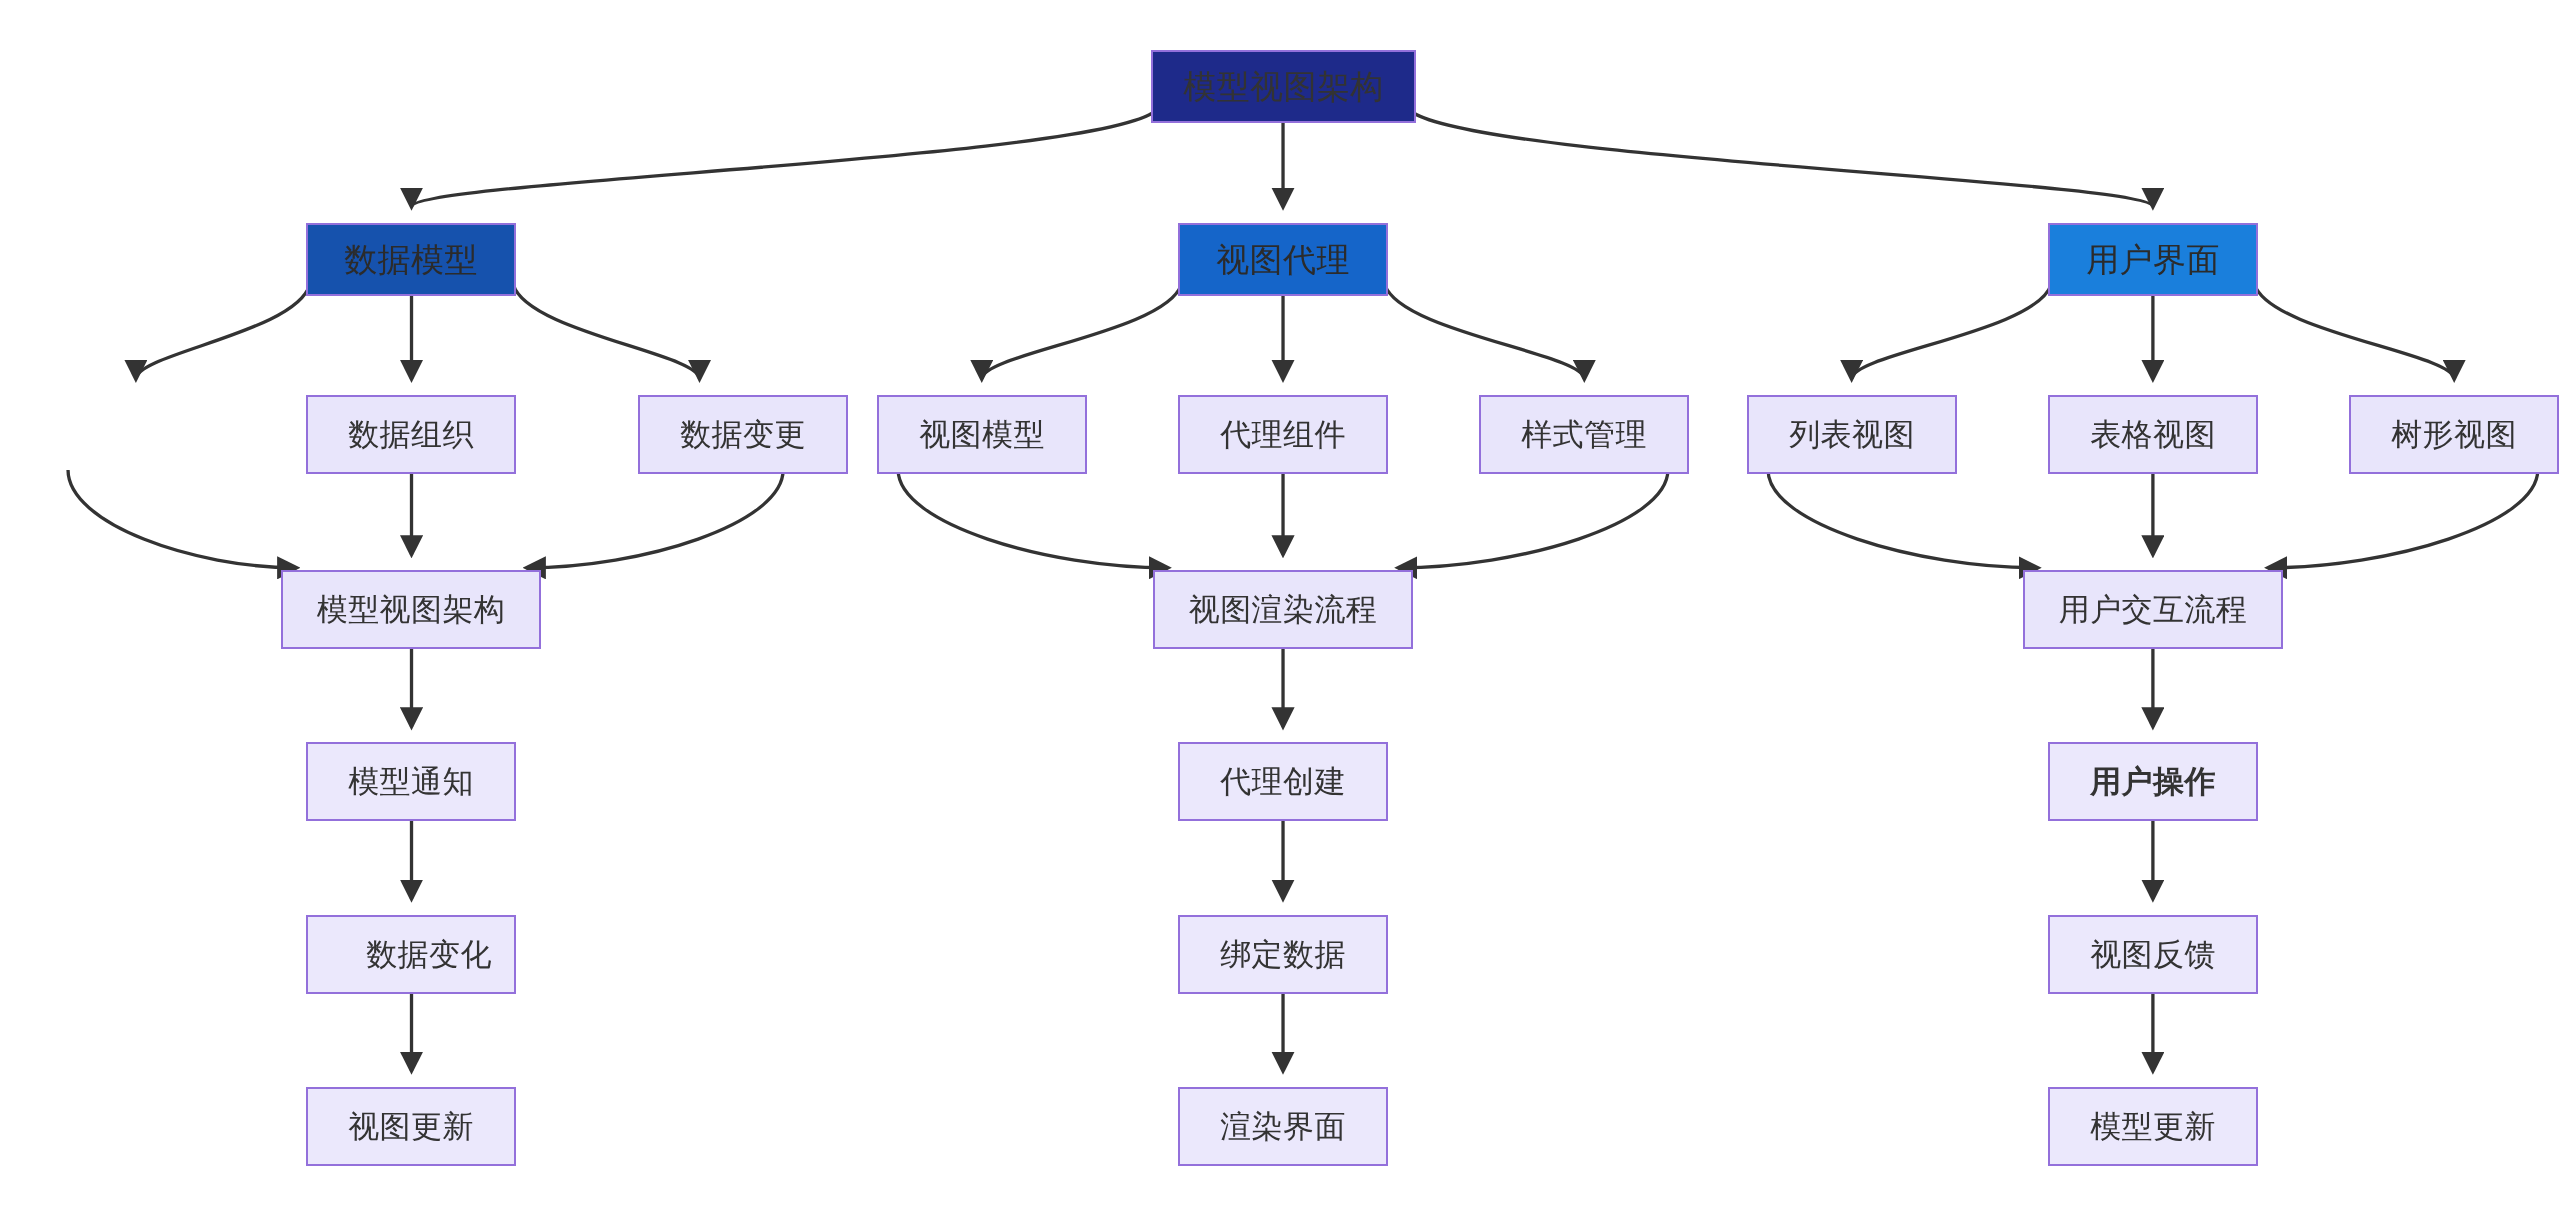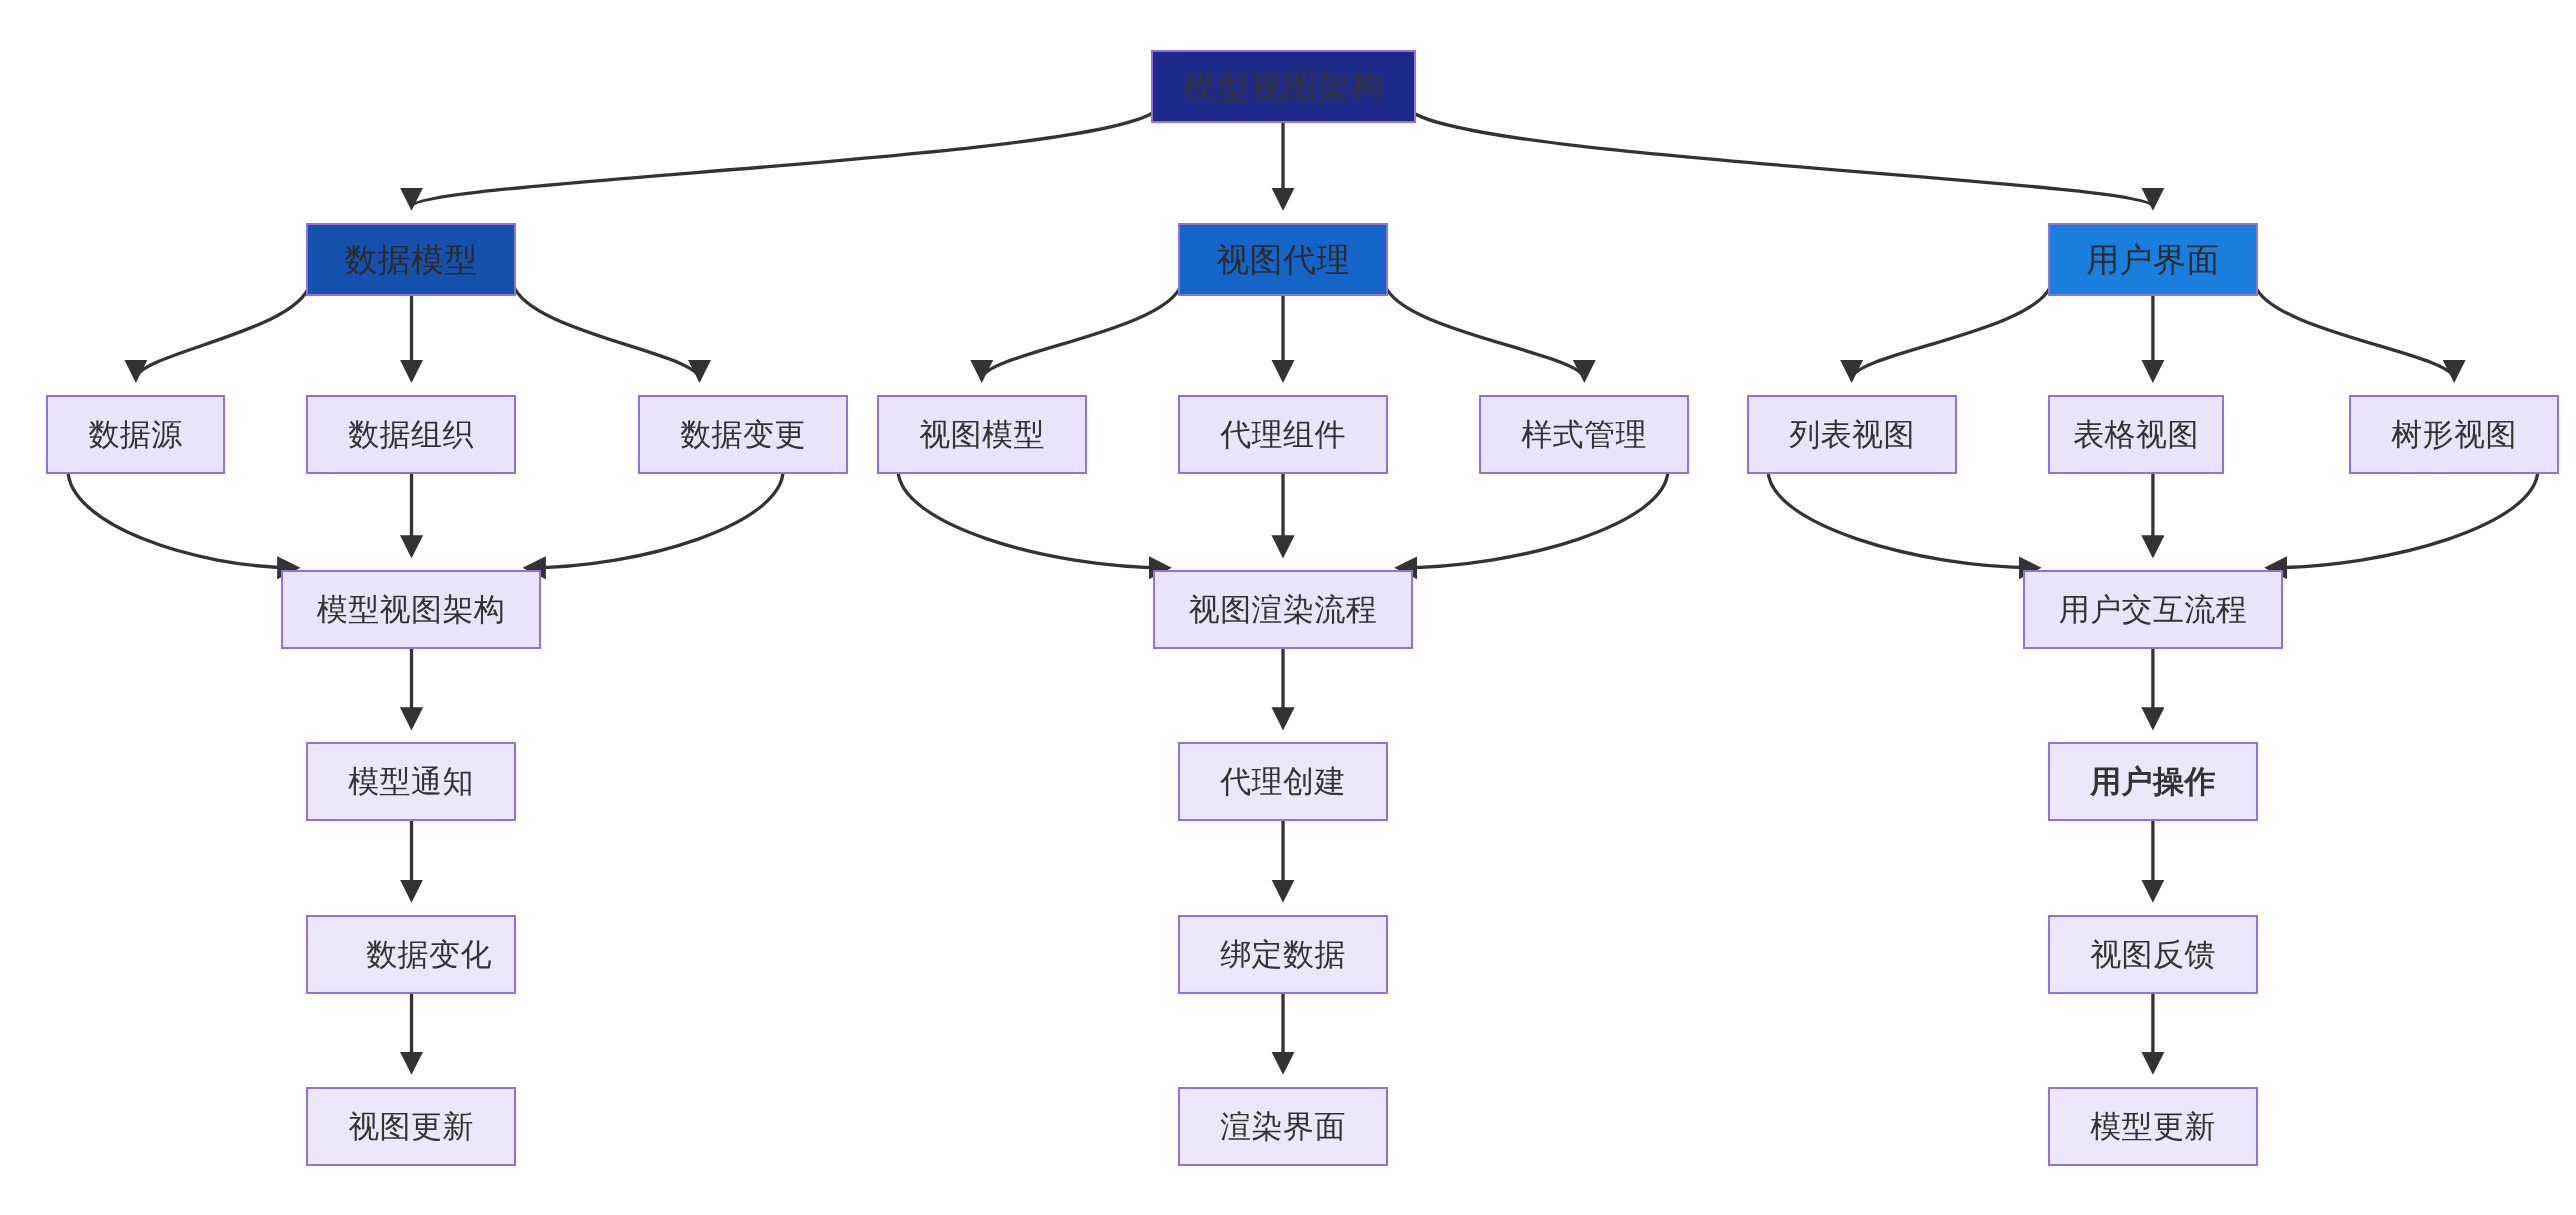--- a/index.html
+++ b/index.html
@@ -119,23 +119,20 @@
         <path d="M 2601 1196 L 2601 1294" marker-end="url(#arrow)"></path>
       </g>
   </svg>
   <div id="node-layer">
       <div class="node root" style="left: 1151px; top: 46px; width: 265px; height: 73px;">
         <span>模型视图架构</span>
       </div>
       <div class="node lvl2 a" style="left: 306px; top: 219px; width: 210px; height: 73px;">
         <span>数据模型</span>
       </div>
-      <div class="node leaf" style="left: 46px; top: 391px; width: 179px; height: 79px;">
-        <span>数据源</span>
-      </div>
       <div class="node leaf" style="left: 306px; top: 391px; width: 210px; height: 79px;">
         <span>数据组织</span>
       </div>
       <div class="node leaf" style="left: 594px; top: 391px; width: 210px; height: 79px; margin-left: 44px;">
         <span>数据变更</span>
       </div>
       <div class="node process" style="left: 281px; top: 566px; width: 260px; height: 79px;">
         <span>模型视图架构</span>
       </div>
       <div class="node step" style="left: 306px; top: 738px; width: 210px; height: 79px;">
@@ -170,21 +167,21 @@
       </div>
       <div class="node step" style="left: 1178px; top: 1083px; width: 210px; height: 79px;">
         <span>渲染界面</span>
       </div>
       <div class="node lvl2 c" style="left: 2048px; top: 219px; width: 210px; height: 73px;">
         <span>用户界面</span>
       </div>
       <div class="node leaf" style="left: 1747px; top: 391px; width: 210px; height: 79px;">
         <span>列表视图</span>
       </div>
-      <div class="node leaf" style="left: 2048px; top: 391px; width: 176px; height: 79px;">
+      <div class="node leaf" style="left: 2048px; top: 391px; width: 210px; height: 79px;">
         <span>表格视图</span>
       </div>
       <div class="node leaf" style="left: 2349px; top: 391px; width: 210px; height: 79px;">
         <span>树形视图</span>
       </div>
       <div class="node process" style="left: 2023px; top: 566px; width: 260px; height: 79px;">
         <span>用户交互流程</span>
       </div>
       <div class="node step" style="left: 2048px; top: 738px; width: 210px; height: 79px; font-weight: bold;">
         <span>用户操作</span>

